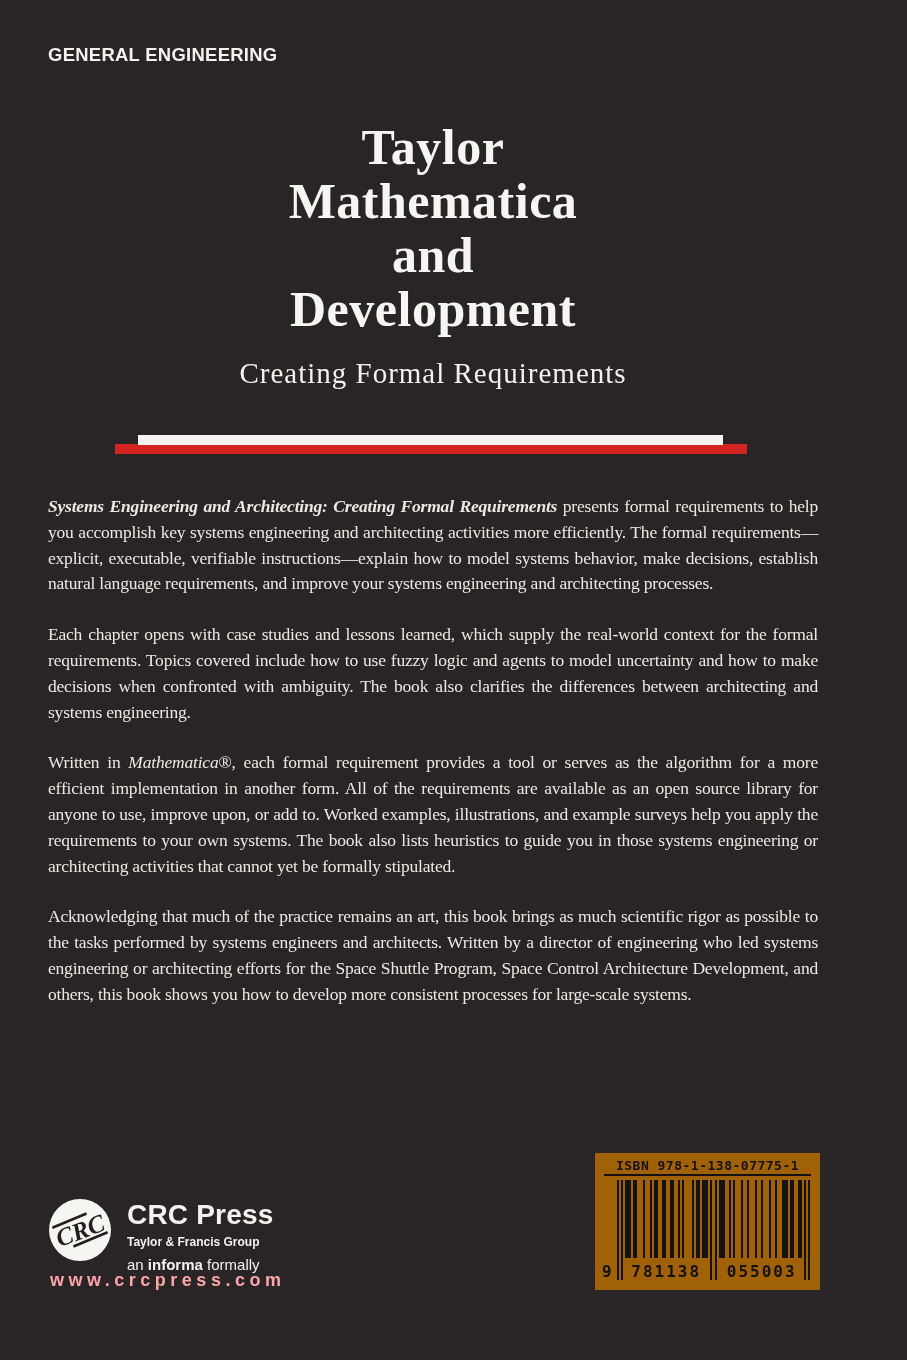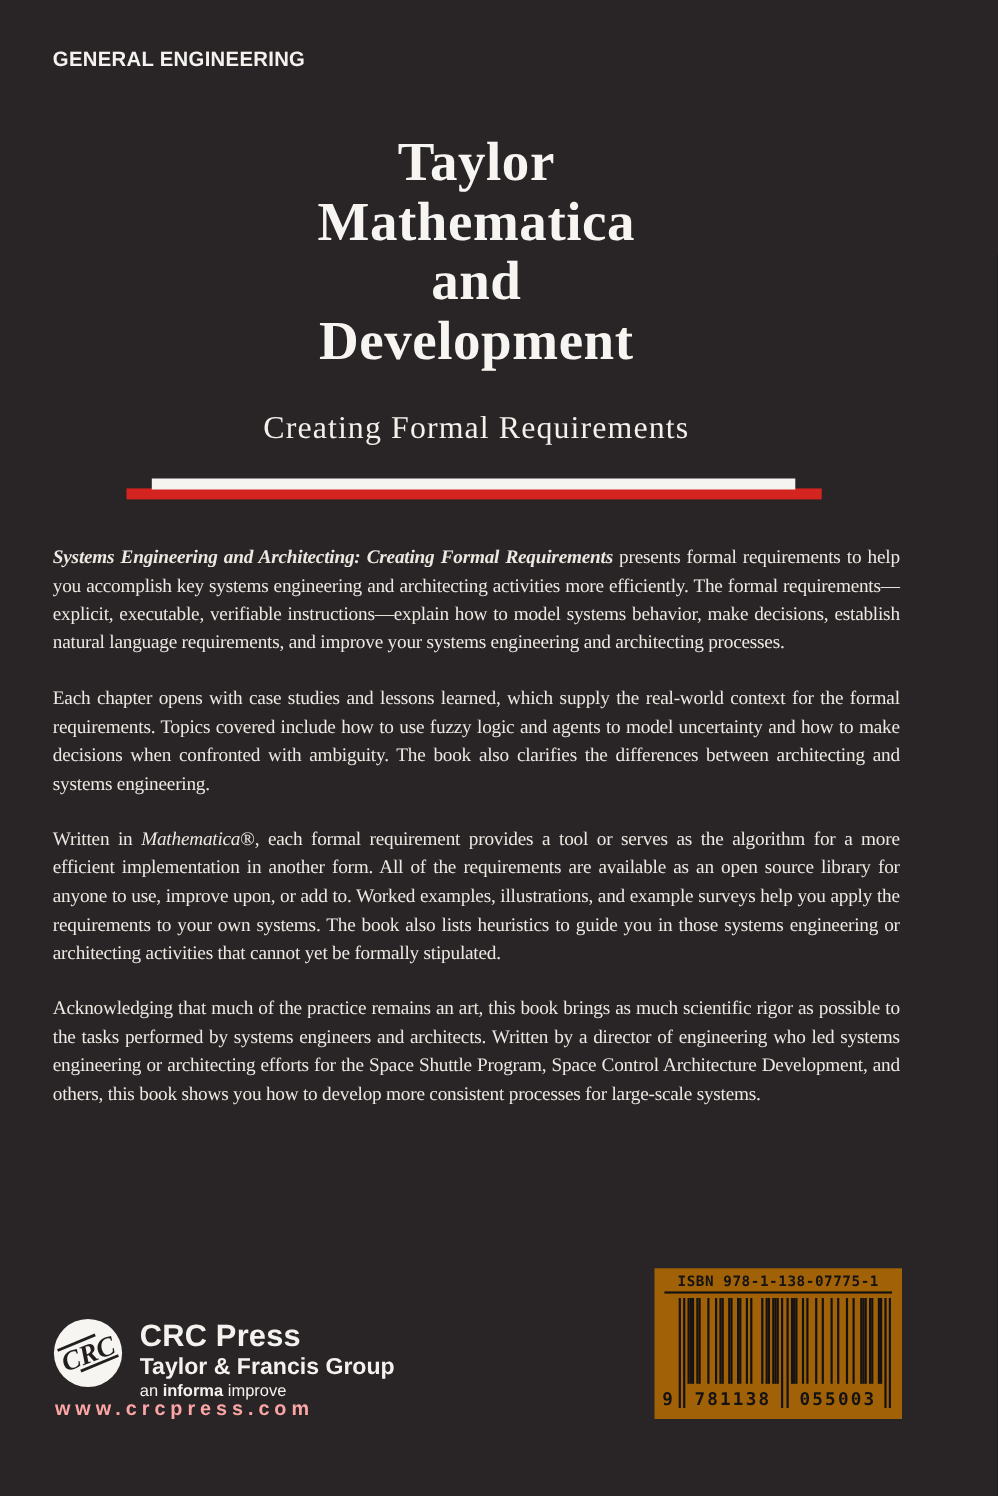--- a/index.html
+++ b/index.html
@@ -22,21 +22,21 @@
   
   .title-block{
     position:absolute;left:48px;top:120px;width:770px;
     text-align:center;
   }
   .title-line{
     font-size:50px;line-height:54px;font-weight:bold;
     color:#f7f5f1;letter-spacing:0.5px;
   }
   .subtitle{
-    margin-top:36px;
+    margin-top:20px;
     font-size:29px;line-height:34px;font-weight:normal;
     color:#f3f1ec;letter-spacing:1px;
   }
   
   .bar-white{
     position:absolute;left:138px;top:435px;width:585px;height:10px;
     background:#f6f4f0;
   }
   .bar-red{
     position:absolute;left:115px;top:444px;width:632px;height:10px;
@@ -51,22 +51,22 @@
   .bi{font-weight:bold;font-style:italic;}
   .i{font-style:italic;}
   
   .publisher-row{
     position:absolute;left:48px;top:1198px;
     display:flex;align-items:flex-start;gap:15px;
     font-family:"Liberation Sans", sans-serif;
   }
   .logo-circle{width:64px;height:64px;display:block;}
   .pub-text{padding-top:2px;color:#f4f2ee;}
-  .pub-name{font-size:28px;line-height:30px;font-weight:bold;letter-spacing:0.2px;}
-  .pub-group{font-size:21px;line-height:19px;font-weight:bold;margin-top:3px;}
+  .pub-name{font-size:28px;line-height:30px;font-weight:bold;letter-spacing:0.2px;text-align:center;}
+  .pub-group{font-size:12px;line-height:19px;font-weight:bold;margin-top:3px;}
   .pub-tagline{font-size:15px;line-height:18px;margin-top:4px;font-weight:normal;}
   .pub-tagline b{font-weight:bold;}
   .website{
     position:absolute;left:50px;top:1270px;
     font-family:"Liberation Sans", sans-serif;
     font-weight:bold;font-size:18px;letter-spacing:4.5px;
     color:#fca5a5;
   }
   
   .barcode-box{
@@ -130,21 +130,21 @@
       <circle cx="32" cy="32" r="31" fill="#f7f5f1"></circle>
       <g transform="rotate(-21 32 32)">
         <path d="M7 20 L44 19" stroke="#221e1f" stroke-width="2.6" fill="none"></path>
         <text x="32" y="41" text-anchor="middle" font-family="Liberation Serif, serif" font-style="italic" font-weight="bold" font-size="25" fill="#221e1f">CRC</text>
         <path d="M20 45 L57 44" stroke="#221e1f" stroke-width="2.6" fill="none"></path>
       </g>
     </svg>
     <div class="pub-text">
       <div class="pub-name">CRC Press</div>
       <div class="pub-group">Taylor &amp; Francis Group</div>
-      <div class="pub-tagline"><span>an </span><b>informa</b><span> improve</span></div>
+      <div class="pub-tagline"><span>an </span><b>informa</b><span> formally</span></div>
     </div>
   </div>
 
   <div class="website">www.crcpress.com</div>
 
   <div class="barcode-box">
     <div class="isbn-label">ISBN 978-1-138-07775-1</div>
     <div class="bars-wrap">
       <div class="bars">
           <div class="module on guard"></div>

